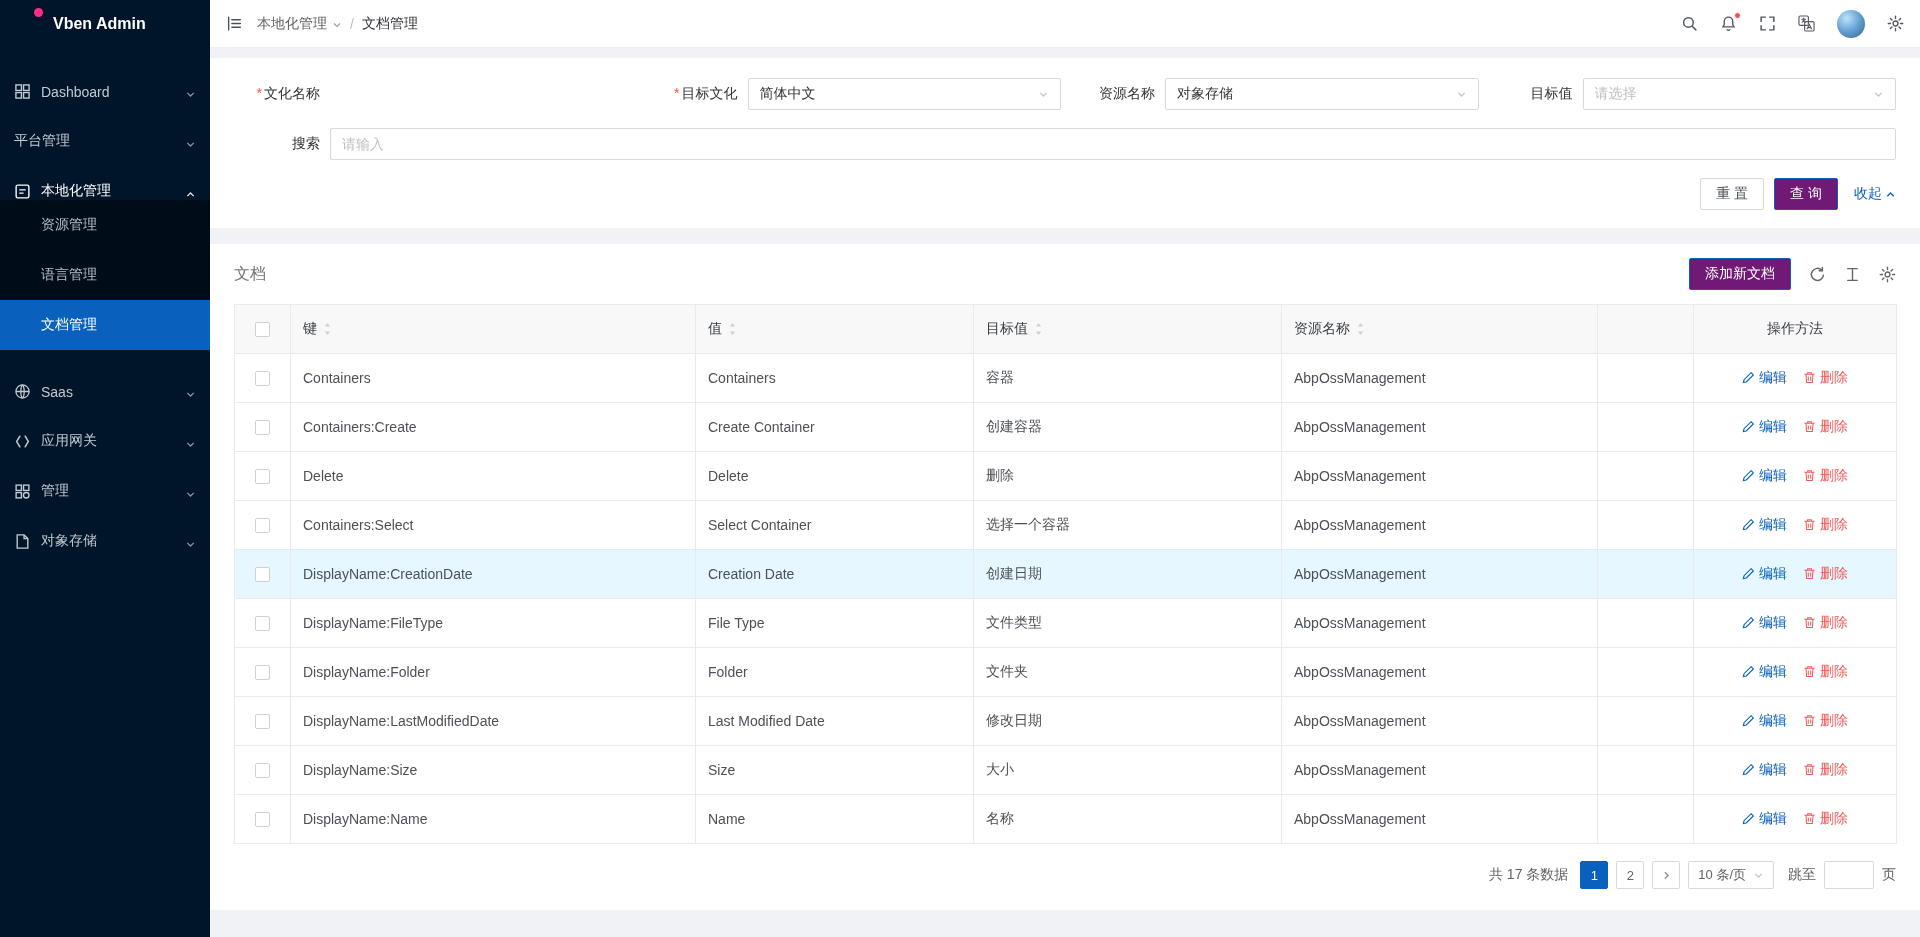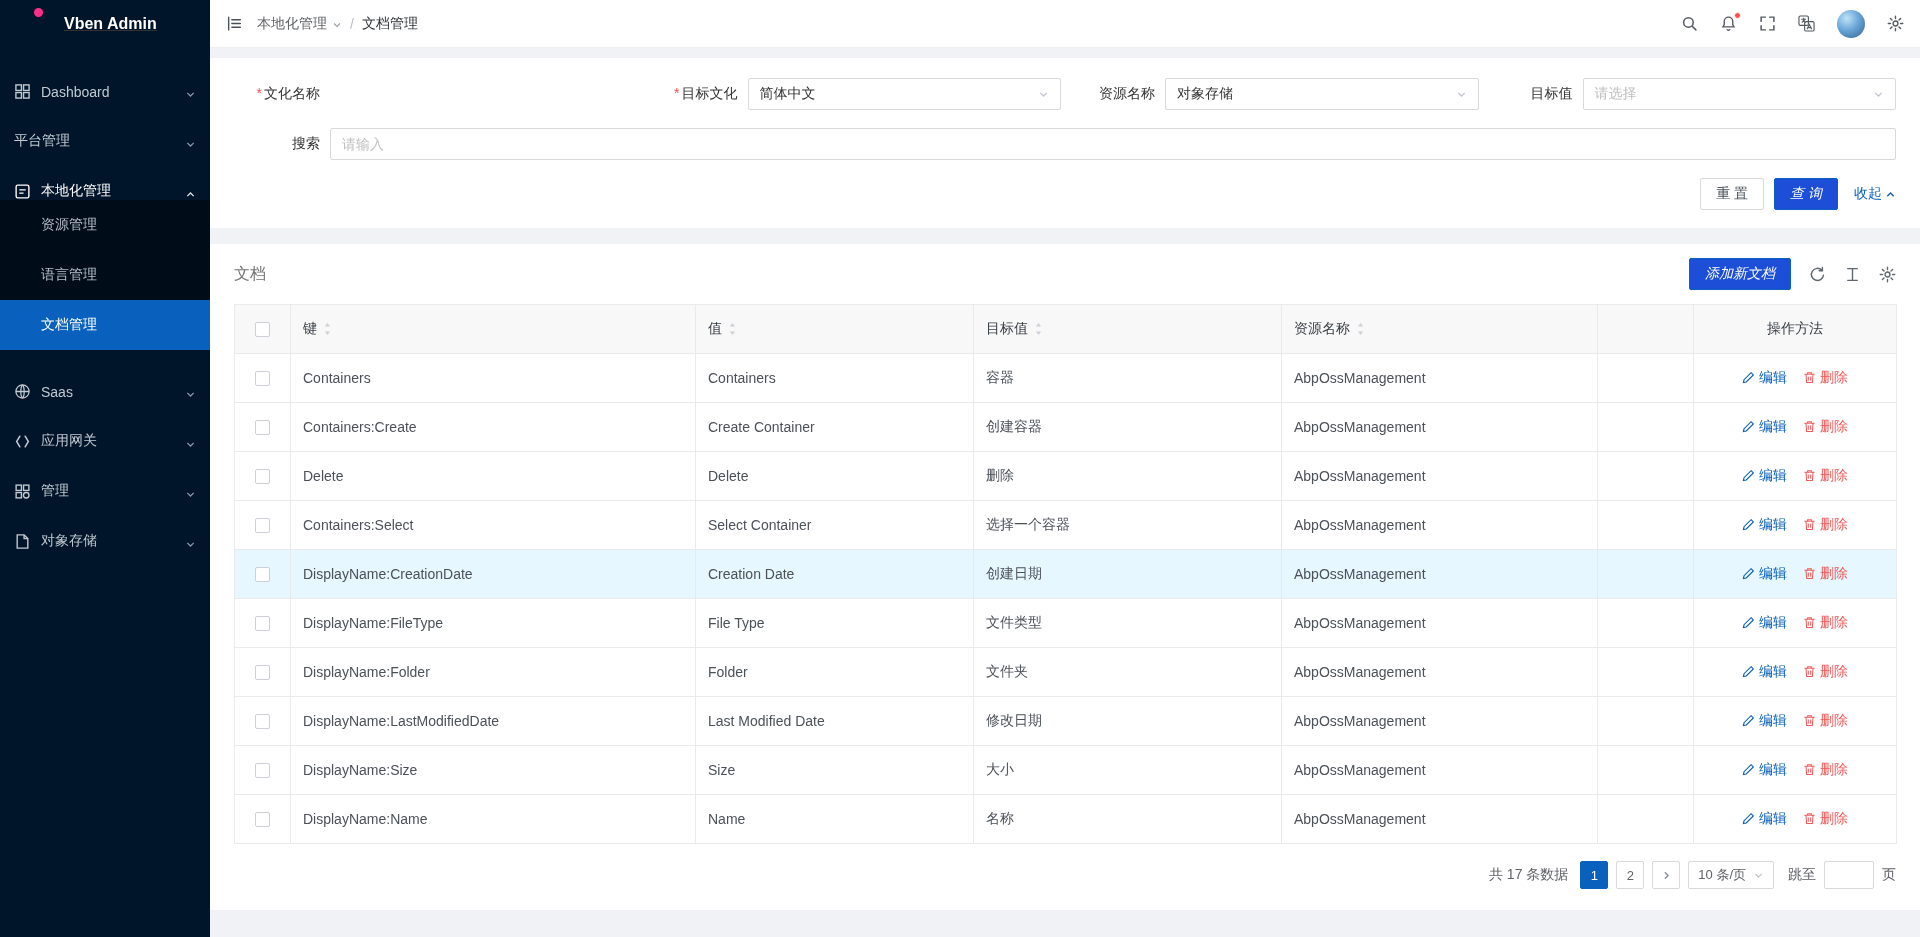--- a/index.html
+++ b/index.html
@@ -5,21 +5,21 @@
   * { margin:0; padding:0; box-sizing:border-box; }
   html,body { width:1920px; height:937px; }
   body {
     font-family:"Liberation Sans","DejaVu Sans",sans-serif;
     font-size:14px; color:#333; background:#f0f2f5; overflow:hidden;
   }
   .app { display:flex; width:1920px; height:937px; }
 
   
   .sidebar { width:210px; flex:none; background:#001529; display:flex; flex-direction:column; }
-  .logo { height:48px; display:flex; align-items:center; gap:21px; padding:0 13px; flex:none;text-decoration:underline; }
+  .logo { height:48px; display:flex; align-items:center; gap:10px; padding:0 13px; flex:none; }
   .logo-badge { position:relative; width:30px; height:30px; flex:none; }
   .logo-circle { width:28px; height:28px; border-radius:50%;
     background:linear-gradient(135deg,#2ee6a6 0%,#19b9e8 50%,#2d6cf0 100%); }
   .logo-dot { position:absolute; top:-1px; right:0; width:9px; height:9px; border-radius:50%; background:#ff2d8a; }
   .logo-text { color:#fff; font-size:16px; font-weight:bold; white-space:nowrap; }
   .menu { flex:1; overflow:hidden; padding-top:2px; }
   .menu-item { height:50px; display:flex; align-items:flex-end; padding:0 14px; cursor:pointer;
     color:#c2c9d2; font-size:14px; }
   .menu-item .m-icon { width:17px; height:17px; margin-right:10px; display:inline-flex; flex:none; }
   .menu-item .m-icon svg { width:100%; height:100%; }
@@ -67,21 +67,21 @@
   .sel-caret { width:11px; height:11px; color:#c0c4cc; display:inline-flex; flex:none; }
   .sel-caret svg { width:100%; height:100%; }
   .filter-row2 { margin-top:18px; display:flex; }
   .filter-row2 .field { flex:1; }
   .text-input { flex:1; height:32px; border:1px solid #d9d9d9; border-radius:2px; padding:0 11px;
     font:inherit; color:#333; outline:none; background:#fff; }
   .text-input::placeholder { color:#bfbfbf; }
   .filter-actions { display:flex; justify-content:flex-end; align-items:center; gap:10px; margin-top:18px; }
   .btn { height:32px; padding:0 15px; border-radius:2px; font-size:14px; cursor:pointer;
     border:1px solid #d9d9d9; background:#fff; color:#4a5059; font-family:inherit; }
-  .btn-primary { background:#1d4ed8; border-color:#0960bd; color:#fff;font-style:italic; }
+  .btn-primary { background:#701a75; border-color:#0960bd; color:#fff; }
   .link-collapse { color:#0960bd; display:inline-flex; align-items:center; gap:3px; cursor:pointer; margin-left:6px; }
   .link-collapse .up-caret { width:11px; height:11px; display:inline-flex; transform:rotate(180deg); }
   .link-collapse .up-caret svg { width:100%; height:100%; }
 
   .table-card { background:#fff; margin-top:16px; padding:0 24px 6px; }
   .table-toolbar { display:flex; align-items:center; padding:14px 0; }
   .table-title { font-size:16px; color:#737373; }
   .toolbar-right { margin-left:auto; display:flex; align-items:center; gap:18px; }
   .t-icon { width:17px; height:17px; color:#5f666e; cursor:pointer; display:inline-flex; }
 

